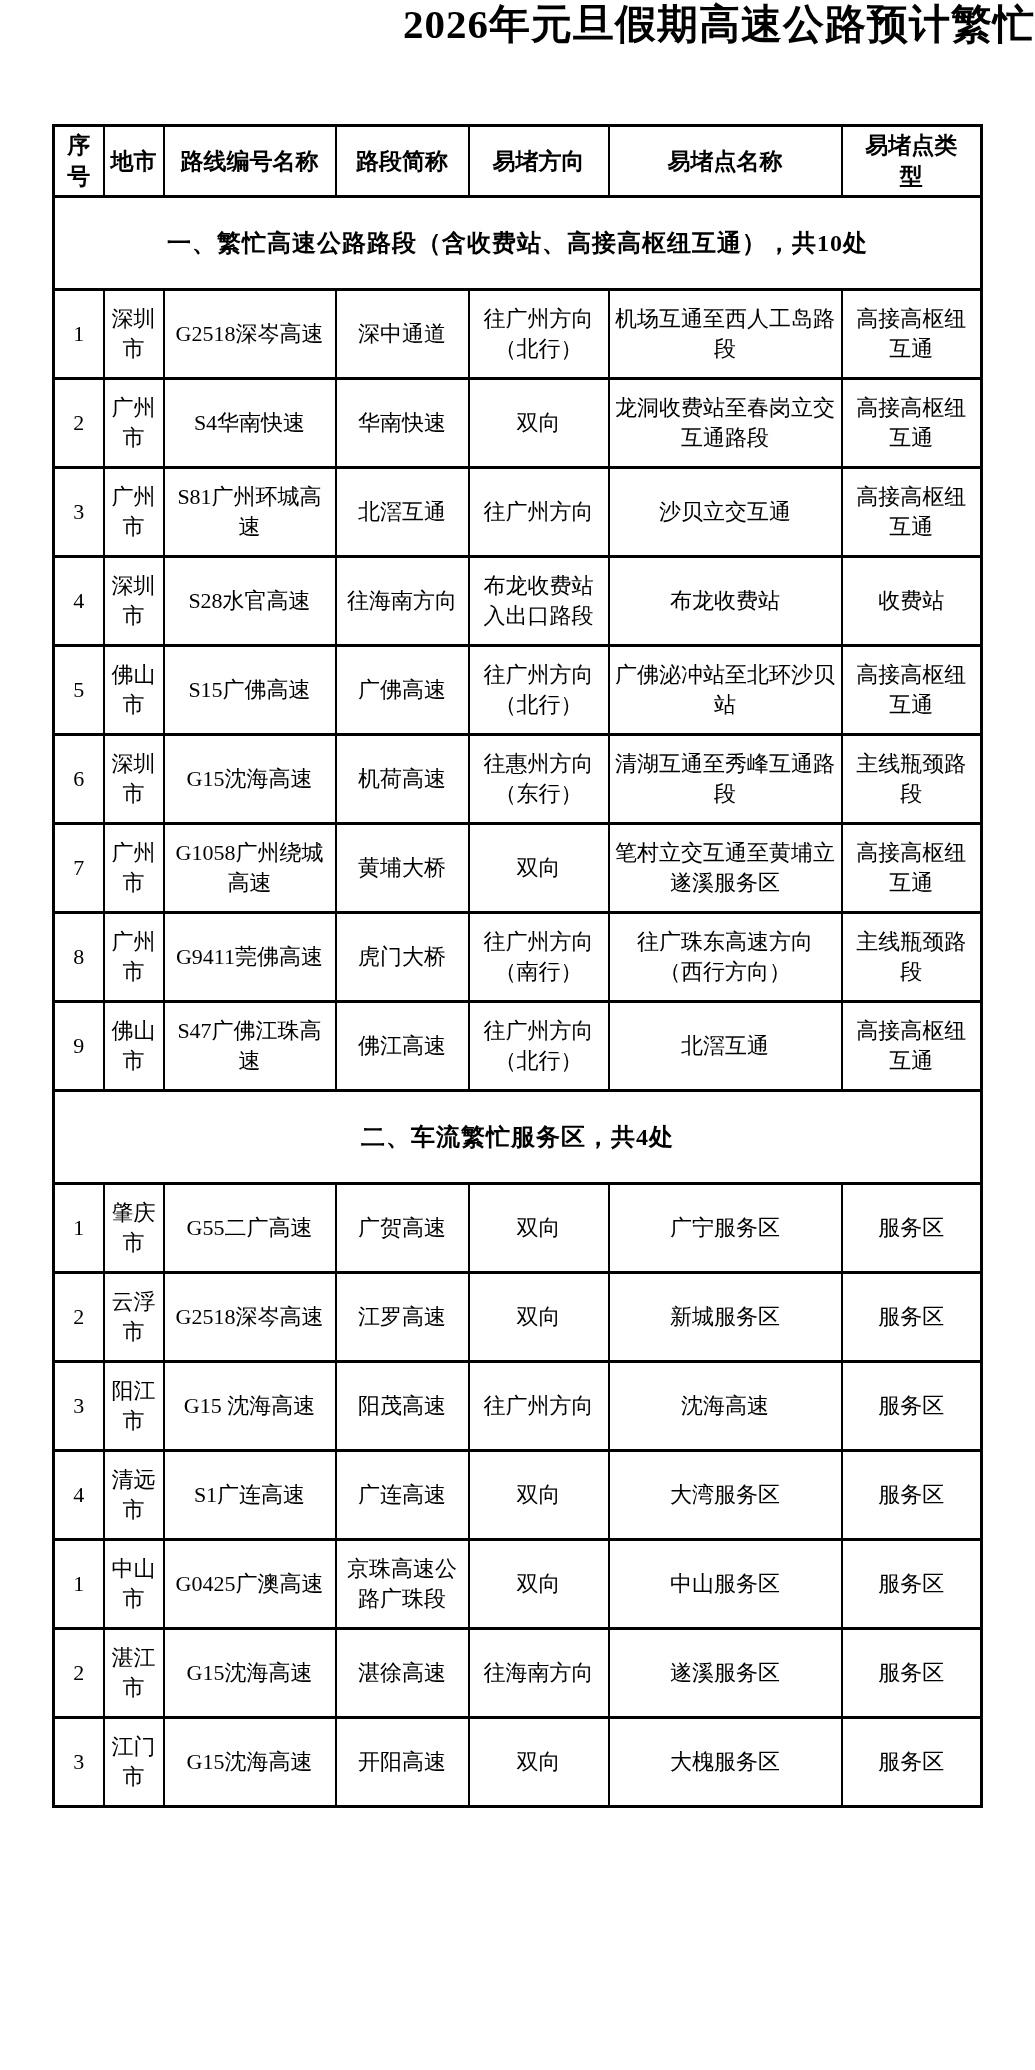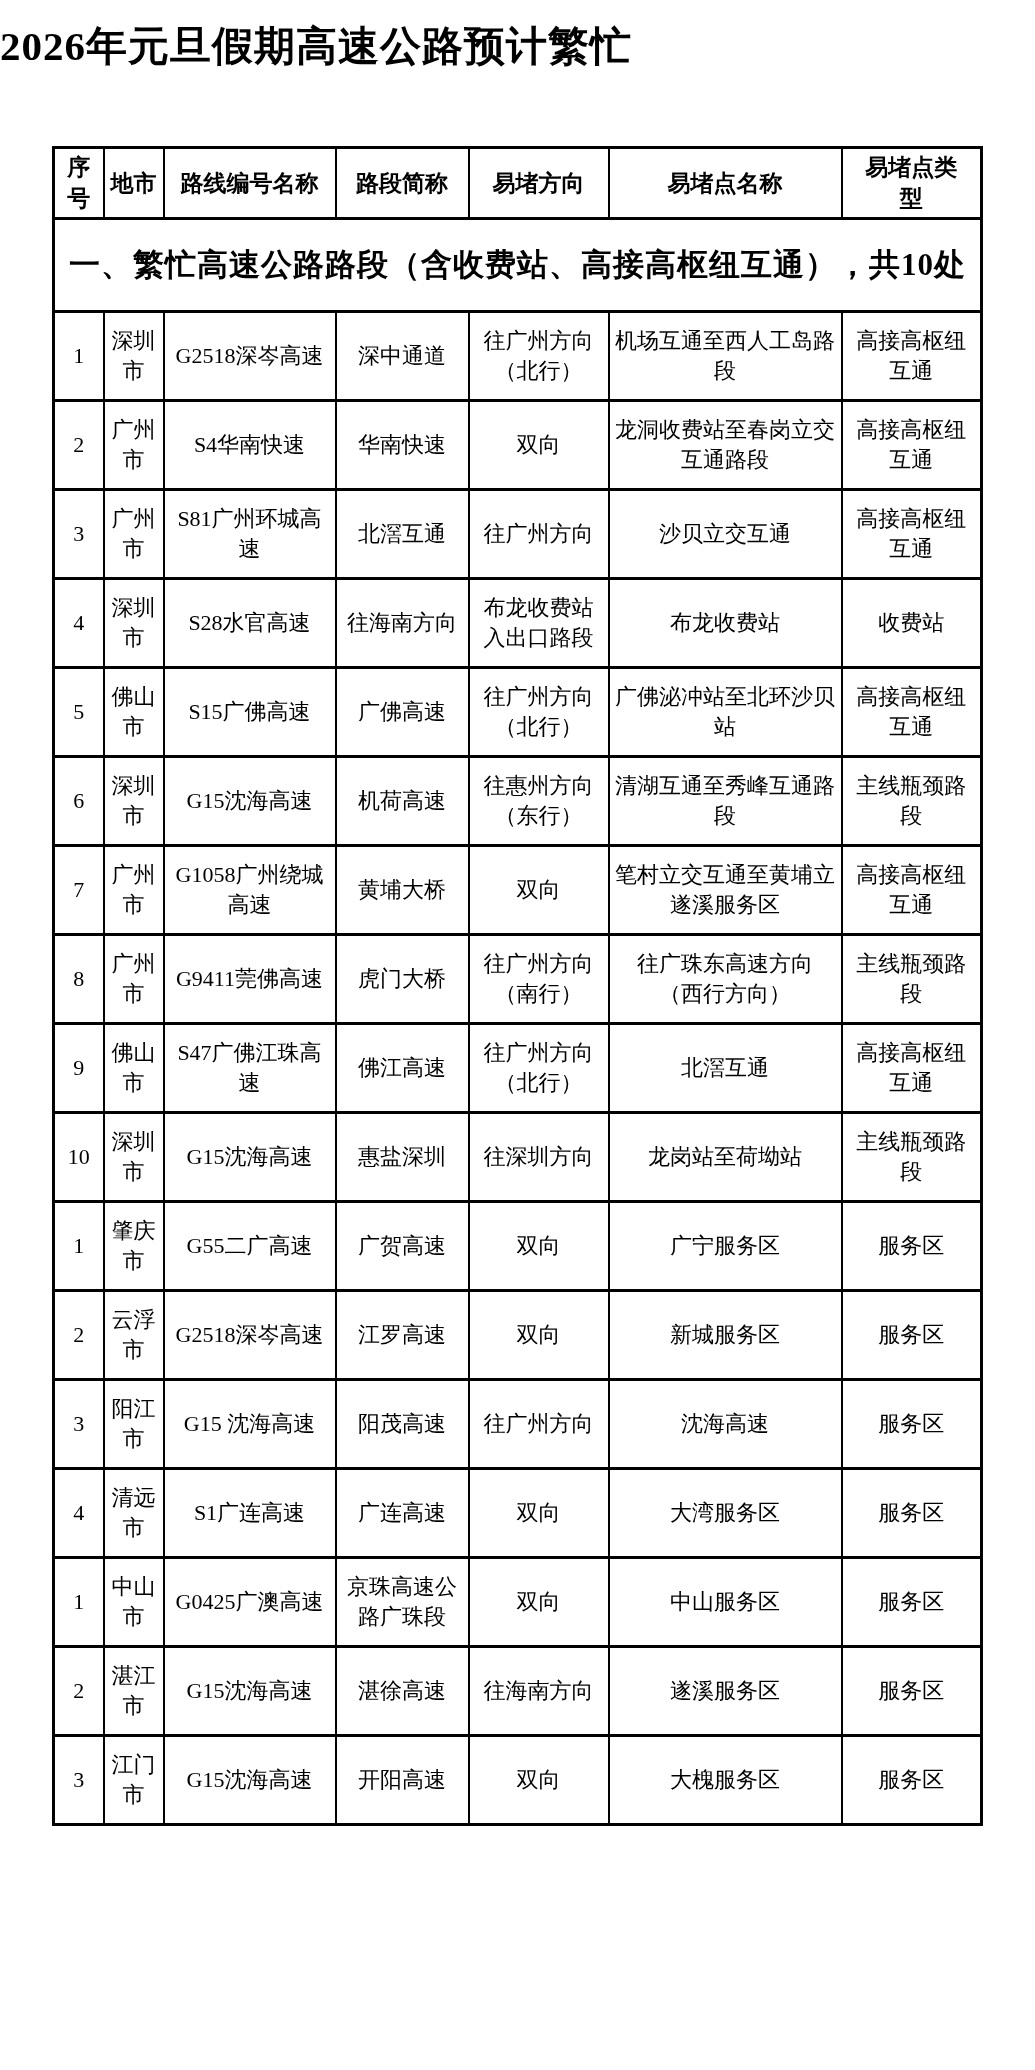--- a/index.html
+++ b/index.html
@@ -8,25 +8,24 @@
     background: #ffffff;
   }
   body {
     width: 1035px;
     height: 2070px;
     overflow: hidden;
     font-family: "Liberation Serif", "DejaVu Serif", serif;
     color: #000;
   }
   .title {
-    text-align: left;
+    text-align: right;
     font-weight: bold;
     font-size: 41px;
     line-height: 1.18;
-    padding-top: 22px;
     letter-spacing: 1px;
   }
   table.congestion {
     border-collapse: collapse;
     table-layout: fixed;
     width: 928px;
     margin: 76px auto 0 auto;
     border: 3px solid #000;
   }
   th, td {
@@ -45,21 +44,21 @@
     font-size: 23px;
     font-weight: bold;
   }
   td {
     height: 82px;
     font-size: 22px;
     font-weight: normal;
   }
   td.banner {
     height: 86px;
-    font-size: 31px;
+    font-size: 24px;
     font-weight: bold;
     letter-spacing: 1px;
   }
 </style>
 </head>
 <body>
 
 <div class="title">
   <div>2026年元旦假期高速公路预计繁忙</div>
 </div>
@@ -198,29 +197,21 @@
         <td>S47广佛江珠高
 速</td>
         <td>佛江高速</td>
         <td>往广州方向
 （北行）</td>
         <td>北滘互通</td>
         <td>高接高枢纽
 互通</td>
       </tr>
       <tr>
-        <td>10</td>
-        <td>深圳
-市</td>
-        <td>G15沈海高速</td>
-        <td>惠盐深圳</td>
-        <td>往深圳方向</td>
-        <td>龙岗站至荷坳站</td>
-        <td>主线瓶颈路
-段</td>
+        <td colspan="7" class="banner">二、车流繁忙服务区，共4处</td>
       </tr>
       <tr>
         <td>1</td>
         <td>肇庆
 市</td>
         <td>G55二广高速</td>
         <td>广贺高速</td>
         <td>双向</td>
         <td>广宁服务区</td>
         <td>服务区</td>

